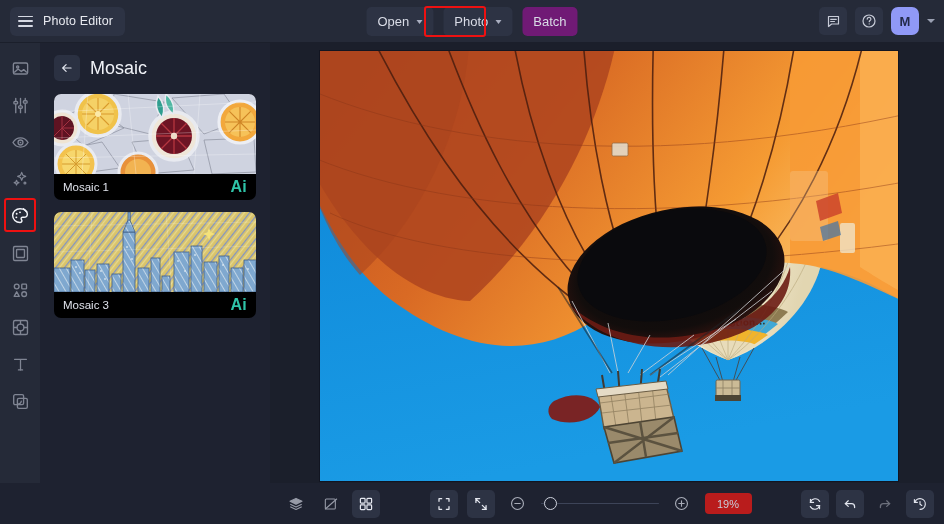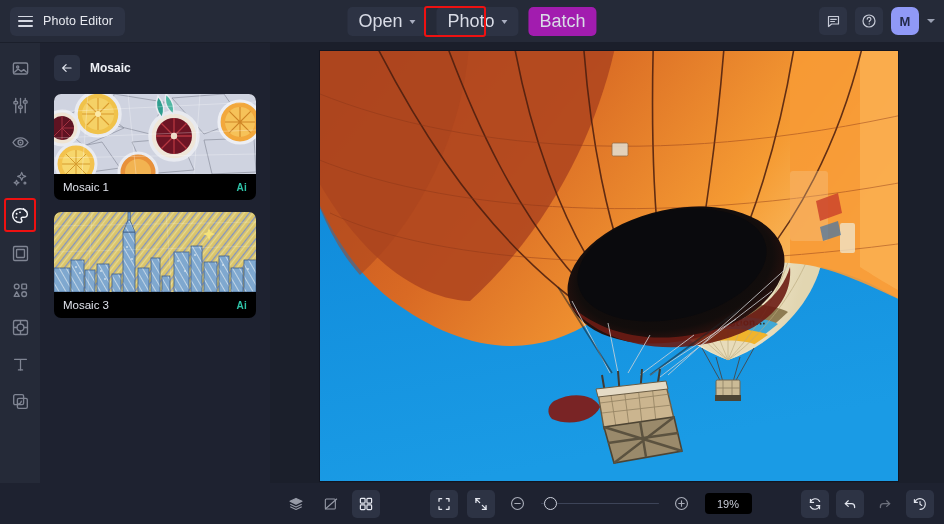--- a/index.html
+++ b/index.html
@@ -29,25 +29,25 @@
   .hamburger i { display: block; height: 1.6px; background: #d6d9e3; border-radius: 1px; }
   .brand-title { color: #e8eaf0; font-size: 12.5px; letter-spacing: .1px; }
 
   .center-group {
     position: absolute; left: 50%; transform: translateX(-50%);
     display: flex; align-items: center; gap: 10px;
   }
   .tbtn {
     height: 29px; padding: 0 11px;
     background: #2d3344; border-radius: 5px;
-    color: #d9dce6; font-size: 18px;
+    color: #d9dce6; font-size: 13px;
     display: flex; align-items: center; gap: 7px;
     cursor: pointer; user-select: none;
   }
-  .tbtn.plain { background: #a21caf; }
+  .tbtn.plain { background: #701a75; }
   .caret { width: 0; height: 0; border-left: 3.6px solid transparent; border-right: 3.6px solid transparent; border-top: 4.2px solid #a9aec0; margin-top:1px; }
 
   .annot {
     position: absolute; border: 2.5px solid #ee1111; border-radius: 3px;
     pointer-events: none; z-index: 40;
   }
   #annot-open { left: 424px; top: 6px; width: 62px; height: 31px; }
   #annot-palette { left: 4px; top: 198px; width: 32px; height: 34px; }
 
   .right-group { margin-left: auto; display: flex; align-items: center; gap: 8px; padding-right: 9px; }
@@ -82,33 +82,33 @@
   
   .panel {
     width: 230px; min-width: 230px; background: #1e2230;
     padding: 12px 14px 0 14px; display: flex; flex-direction: column;
   }
   .panel-head { display: flex; align-items: center; gap: 10px; margin-bottom: 13px; }
   .back-btn {
     width: 26px; height: 26px; border-radius: 5px; background: #2b3142;
     display: flex; align-items: center; justify-content: center; cursor: pointer;
   }
-  .panel-title { color: #f0f2f7; font-size: 12px; font-weight: bold; }
+  .panel-title { color: #f0f2f7; font-size: 18px; font-weight: normal; }
 
   .preset {
     background: #000000; border-radius: 7px; margin-bottom: 12px;
     overflow: hidden; cursor: pointer;
   }
   .thumb { height: 80px; width: 100%; position: relative; overflow: hidden; }
   .preset-foot {
     height: 26px; display: flex; align-items: center; justify-content: space-between;
     padding: 0 9px;
   }
   .preset-name { color: #dfe2eb; font-size: 11.5px; }
-  .ai-badge { color: #2fc4a8; font-size: 10px; font-weight: bold; letter-spacing: .3px; }
+  .ai-badge { color: #2fc4a8; font-size: 16px; font-weight: bold; letter-spacing: .3px; }
 
   
   .stage {
     flex: 1; background: #1b1f2b; position: relative;
     display: flex; align-items: center; justify-content: center;
     min-width: 0;
   }
   .canvas-wrap {
     position: absolute; left: 50px; top: 8px;
     width: 578px; height: 430px;
@@ -131,21 +131,21 @@
   }
   .bbtn.on { background: #2d3344; opacity: 1; }
   .bbtn.dim { opacity: .4; }
   .slider { width: 118px; height: 14px; position: relative; display:flex; align-items:center; }
   .slider-track { position:absolute; left:0; right:0; height: 1.6px; background: #3d4458; border-radius: 2px; }
   .slider-knob {
     position: absolute; left: 3px; width: 13px; height: 13px; border-radius: 50%;
     background: #1e2230; border: 1.8px solid #cfd3de; cursor: pointer;
   }
   .zoomval {
-    min-width: 47px; height: 21px; border-radius: 4px; background: #000000;
+    min-width: 47px; height: 21px; border-radius: 4px; background: #b91c1c;
     color: #c9cdd9; font-size: 11px; display: flex; align-items: center; justify-content: center;
   }
   svg { overflow: visible; }
 </style>
 </head>
 <body>
 
 <div class="app">
 
   <div class="topbar">

